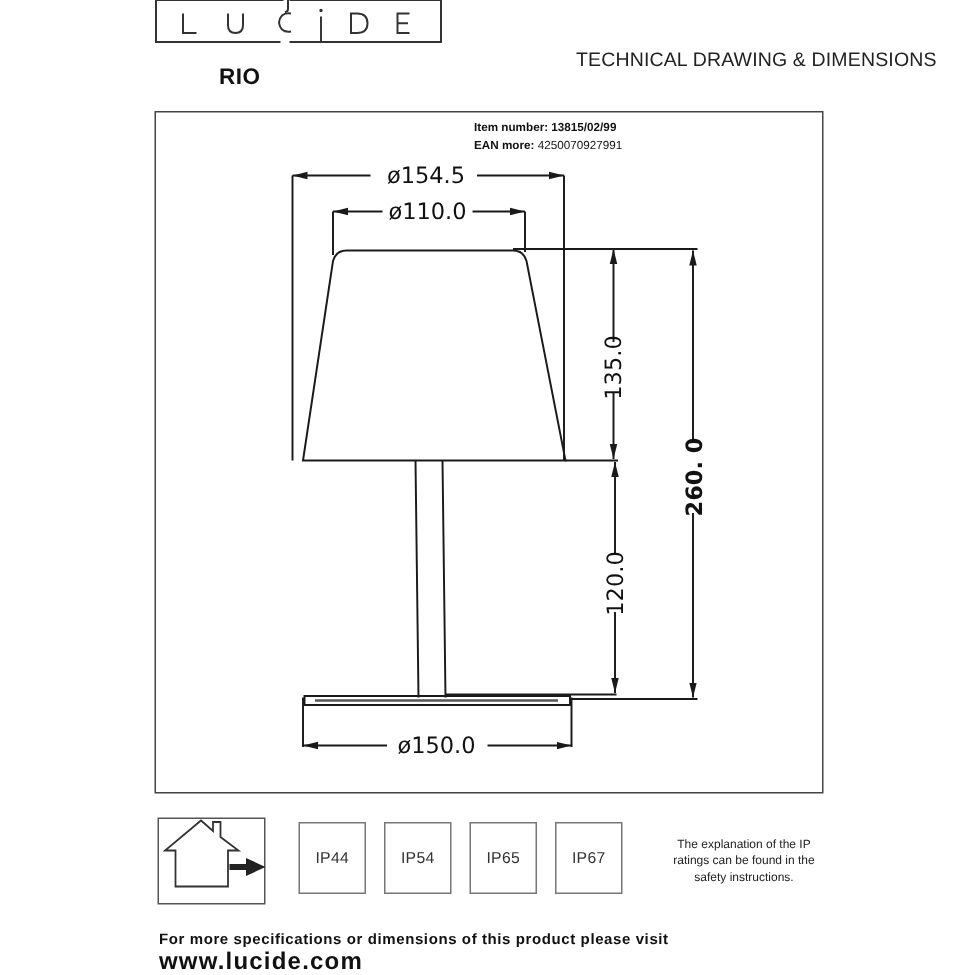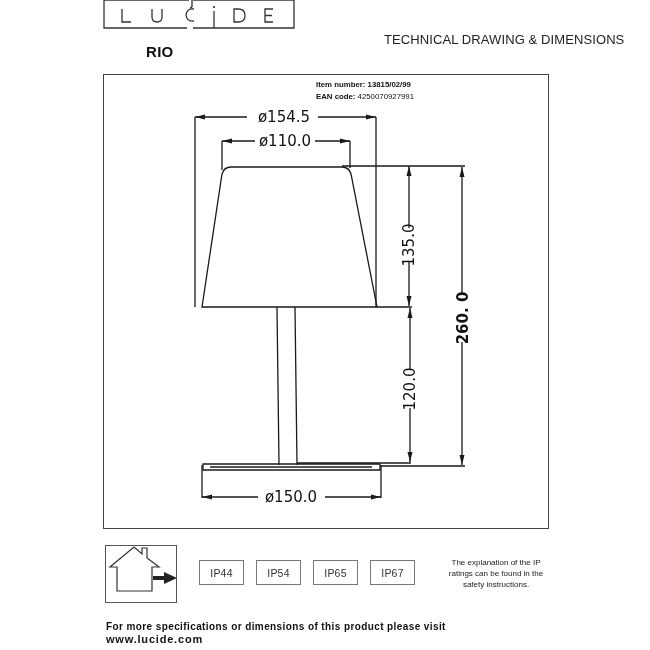--- a/index.html
+++ b/index.html
@@ -13,26 +13,26 @@
     .product { left: 106px; top: 43px; font-size: 15px; font-weight: bold; letter-spacing: 0.3px; margin-left: 40px; }
     .meta { left: 316px; top: 43px; font-size: 7.8px; line-height: 12px; color: #111; margin-top: 36px; }
     .meta b { font-weight: bold; }
     .frame { left: 103px; top: 74px; width: 446px; height: 455px;
              border: 1.3px solid #444; box-sizing: border-box; }
     .drawing { left: 0; top: 0; width: 650px; height: 650px; pointer-events: none; }
     .drawing text { font-family: "DejaVu Sans", sans-serif; fill: #111; }
     
     .house-box { left: 105px; top: 545px; width: 72px; height: 58px;
                  border: 1.5px solid #555; box-sizing: border-box; }
-    .ip-box { top: 560px; width: 45px; height: 25px; border: 1.3px solid #777;
+    .ip-box { top: 548px; width: 45px; height: 48px; border: 1.3px solid #777;
               box-sizing: border-box; display: flex; align-items: center; justify-content: center;
               font-size: 10.5px; color: #333; letter-spacing: 0.2px; }
     .ip-note { left: 441px; top: 557px; font-size: 8px; line-height: 11px; color: #222; width: 110px; text-align: center; }
     .footer-line { left: 106px; top: 621px; font-size: 10px; font-weight: bold; letter-spacing: 0.4px; color: #111; }
-    .footer-url { left: 106px; top: 633px; font-size: 11px; font-weight: bold; letter-spacing: 0.8px; color: #111; text-align: center; }
+    .footer-url { left: 106px; top: 633px; font-size: 16px; font-weight: bold; letter-spacing: 0.8px; color: #111; text-align: center; }
   </style>
 </head>
 <body>
 
 <div class="abs logo">
   <svg viewBox="0 0 192 29">
 
     <path d="M1,0 L1,28 L84,28" fill="none" stroke="#333" stroke-width="1.3"></path>
     <path d="M90,28 L191,28 L191,0" fill="none" stroke="#333" stroke-width="1.3"></path>
     <path d="M90,0 L191,0" fill="none" stroke="#333" stroke-width="1.3"></path>
@@ -56,21 +56,21 @@
 </div>
 
 <div class="abs doc-title">TECHNICAL DRAWING &amp; DIMENSIONS</div>
 <div class="abs product">RIO</div>
 <div class="abs meta">
   <div>
     <b>Item number:</b>
     <b>13815/02/99</b>
   </div>
   <div>
-    <b>EAN code:</b>
+    <b>EAN more:</b>
     <span>4250070927991</span>
   </div>
 </div>
 
 <div class="abs frame"></div>
 
 <svg class="abs drawing" viewBox="0 0 650 650">
   <defs>
     <marker id="arr" markerWidth="10" markerHeight="6" refX="10" refY="3" orient="auto-start-reverse" markerUnits="userSpaceOnUse">
       <path d="M0,0.5 L10,3 L0,5.5 Z" fill="#1a1a1a"></path>

